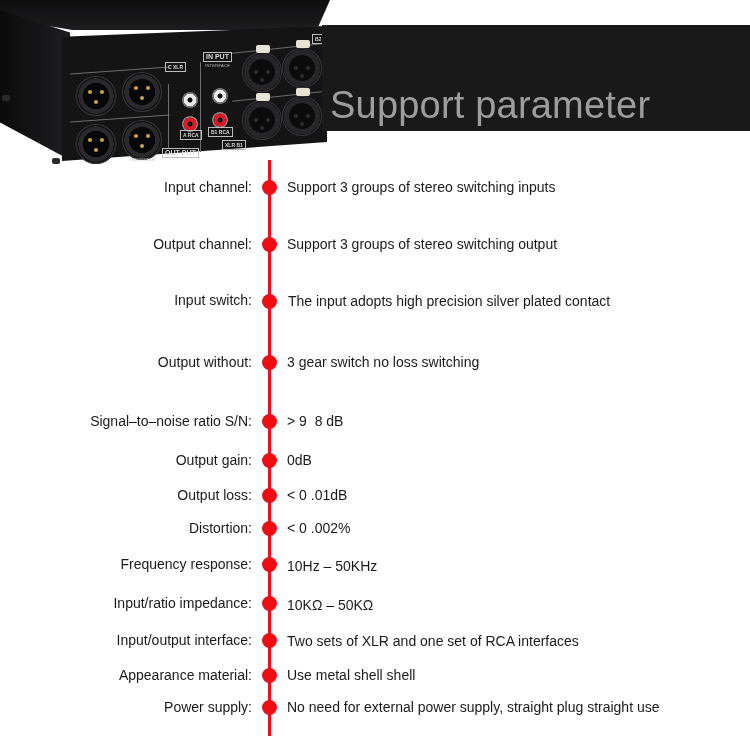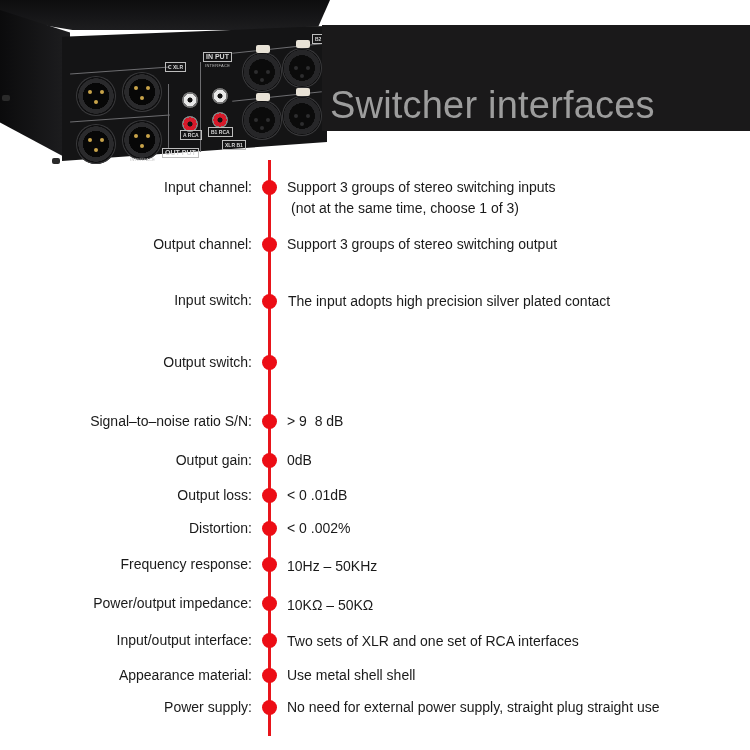--- a/index.html
+++ b/index.html
@@ -156,53 +156,53 @@
   <span class="panel-tag" style="left:208px;top:127px;font-size:5px;">B1 RCA</span>
   <span class="panel-tag" style="left:222px;top:140px;font-size:5px;">XLR B1</span>
   <span class="panel-tag" style="left:162px;top:148px;">OUT PUT</span>
   <span class="panel-small" style="left:130px;top:157px;">INTERFACE</span>
 
   <div class="foot" style="left:2px;top:95px;"></div>
   <div class="foot" style="left:52px;top:158px;"></div>
 </div>
 
 <div class="banner"></div>
-<div class="banner-title">Switcher interfaces</div>
+<div class="banner-title">Support parameter</div>
 
 <div class="red-line"></div>
 
 <div class="spec-row" style="top:177px;">
   <span class="spec-label">Input channel:</span>
   <span class="spec-dot"></span>
   <span class="spec-value">
     <span class="line1">Support 3 groups of stereo switching inputs</span>
-    <span class="line2 indent">(not at the same time, choose 1 of 3)</span>
   </span>
 </div>
 
 <div class="spec-row" style="top:234px;">
   <span class="spec-label">Output channel:</span>
   <span class="spec-dot"></span>
   <span class="spec-value">
     <span class="line1">Support 3 groups of stereo switching output</span>
   </span>
 </div>
 
 <div class="spec-row" style="top:291px;">
   <span class="spec-label" style="top:-1px;">Input switch:</span>
   <span class="spec-dot"></span>
   <span class="spec-value" style="left:288px;">
     <span class="line1">The input adopts high precision silver plated contact</span>
   </span>
 </div>
 
 <div class="spec-row" style="top:352px;">
-  <span class="spec-label">Output switch:</span>
+  <span class="spec-label">Output without:</span>
   <span class="spec-dot"></span>
   <span class="spec-value">
+    <span class="line2">3 gear switch no loss switching</span>
   </span>
 </div>
 
 <div class="spec-row" style="top:411px;">
   <span class="spec-label">Signal–to–noise ratio S/N:</span>
   <span class="spec-dot"></span>
   <span class="spec-value" style="white-space:pre;">&gt; 9  8 dB</span>
 </div>
 
 <div class="spec-row" style="top:450px;">
@@ -223,21 +223,21 @@
   <span class="spec-value">&lt; 0 .002%</span>
 </div>
 
 <div class="spec-row" style="top:554px;">
   <span class="spec-label">Frequency response:</span>
   <span class="spec-dot"></span>
   <span class="spec-value" style="top:2px;">10Hz – 50KHz</span>
 </div>
 
 <div class="spec-row" style="top:593px;">
-  <span class="spec-label">Power/output impedance:</span>
+  <span class="spec-label">Input/ratio impedance:</span>
   <span class="spec-dot"></span>
   <span class="spec-value" style="top:2px;">10KΩ – 50KΩ</span>
 </div>
 
 <div class="spec-row" style="top:630px;">
   <span class="spec-label">Input/output interface:</span>
   <span class="spec-dot"></span>
   <span class="spec-value" style="top:1px;">Two sets of XLR and one set of RCA interfaces</span>
 </div>
 

